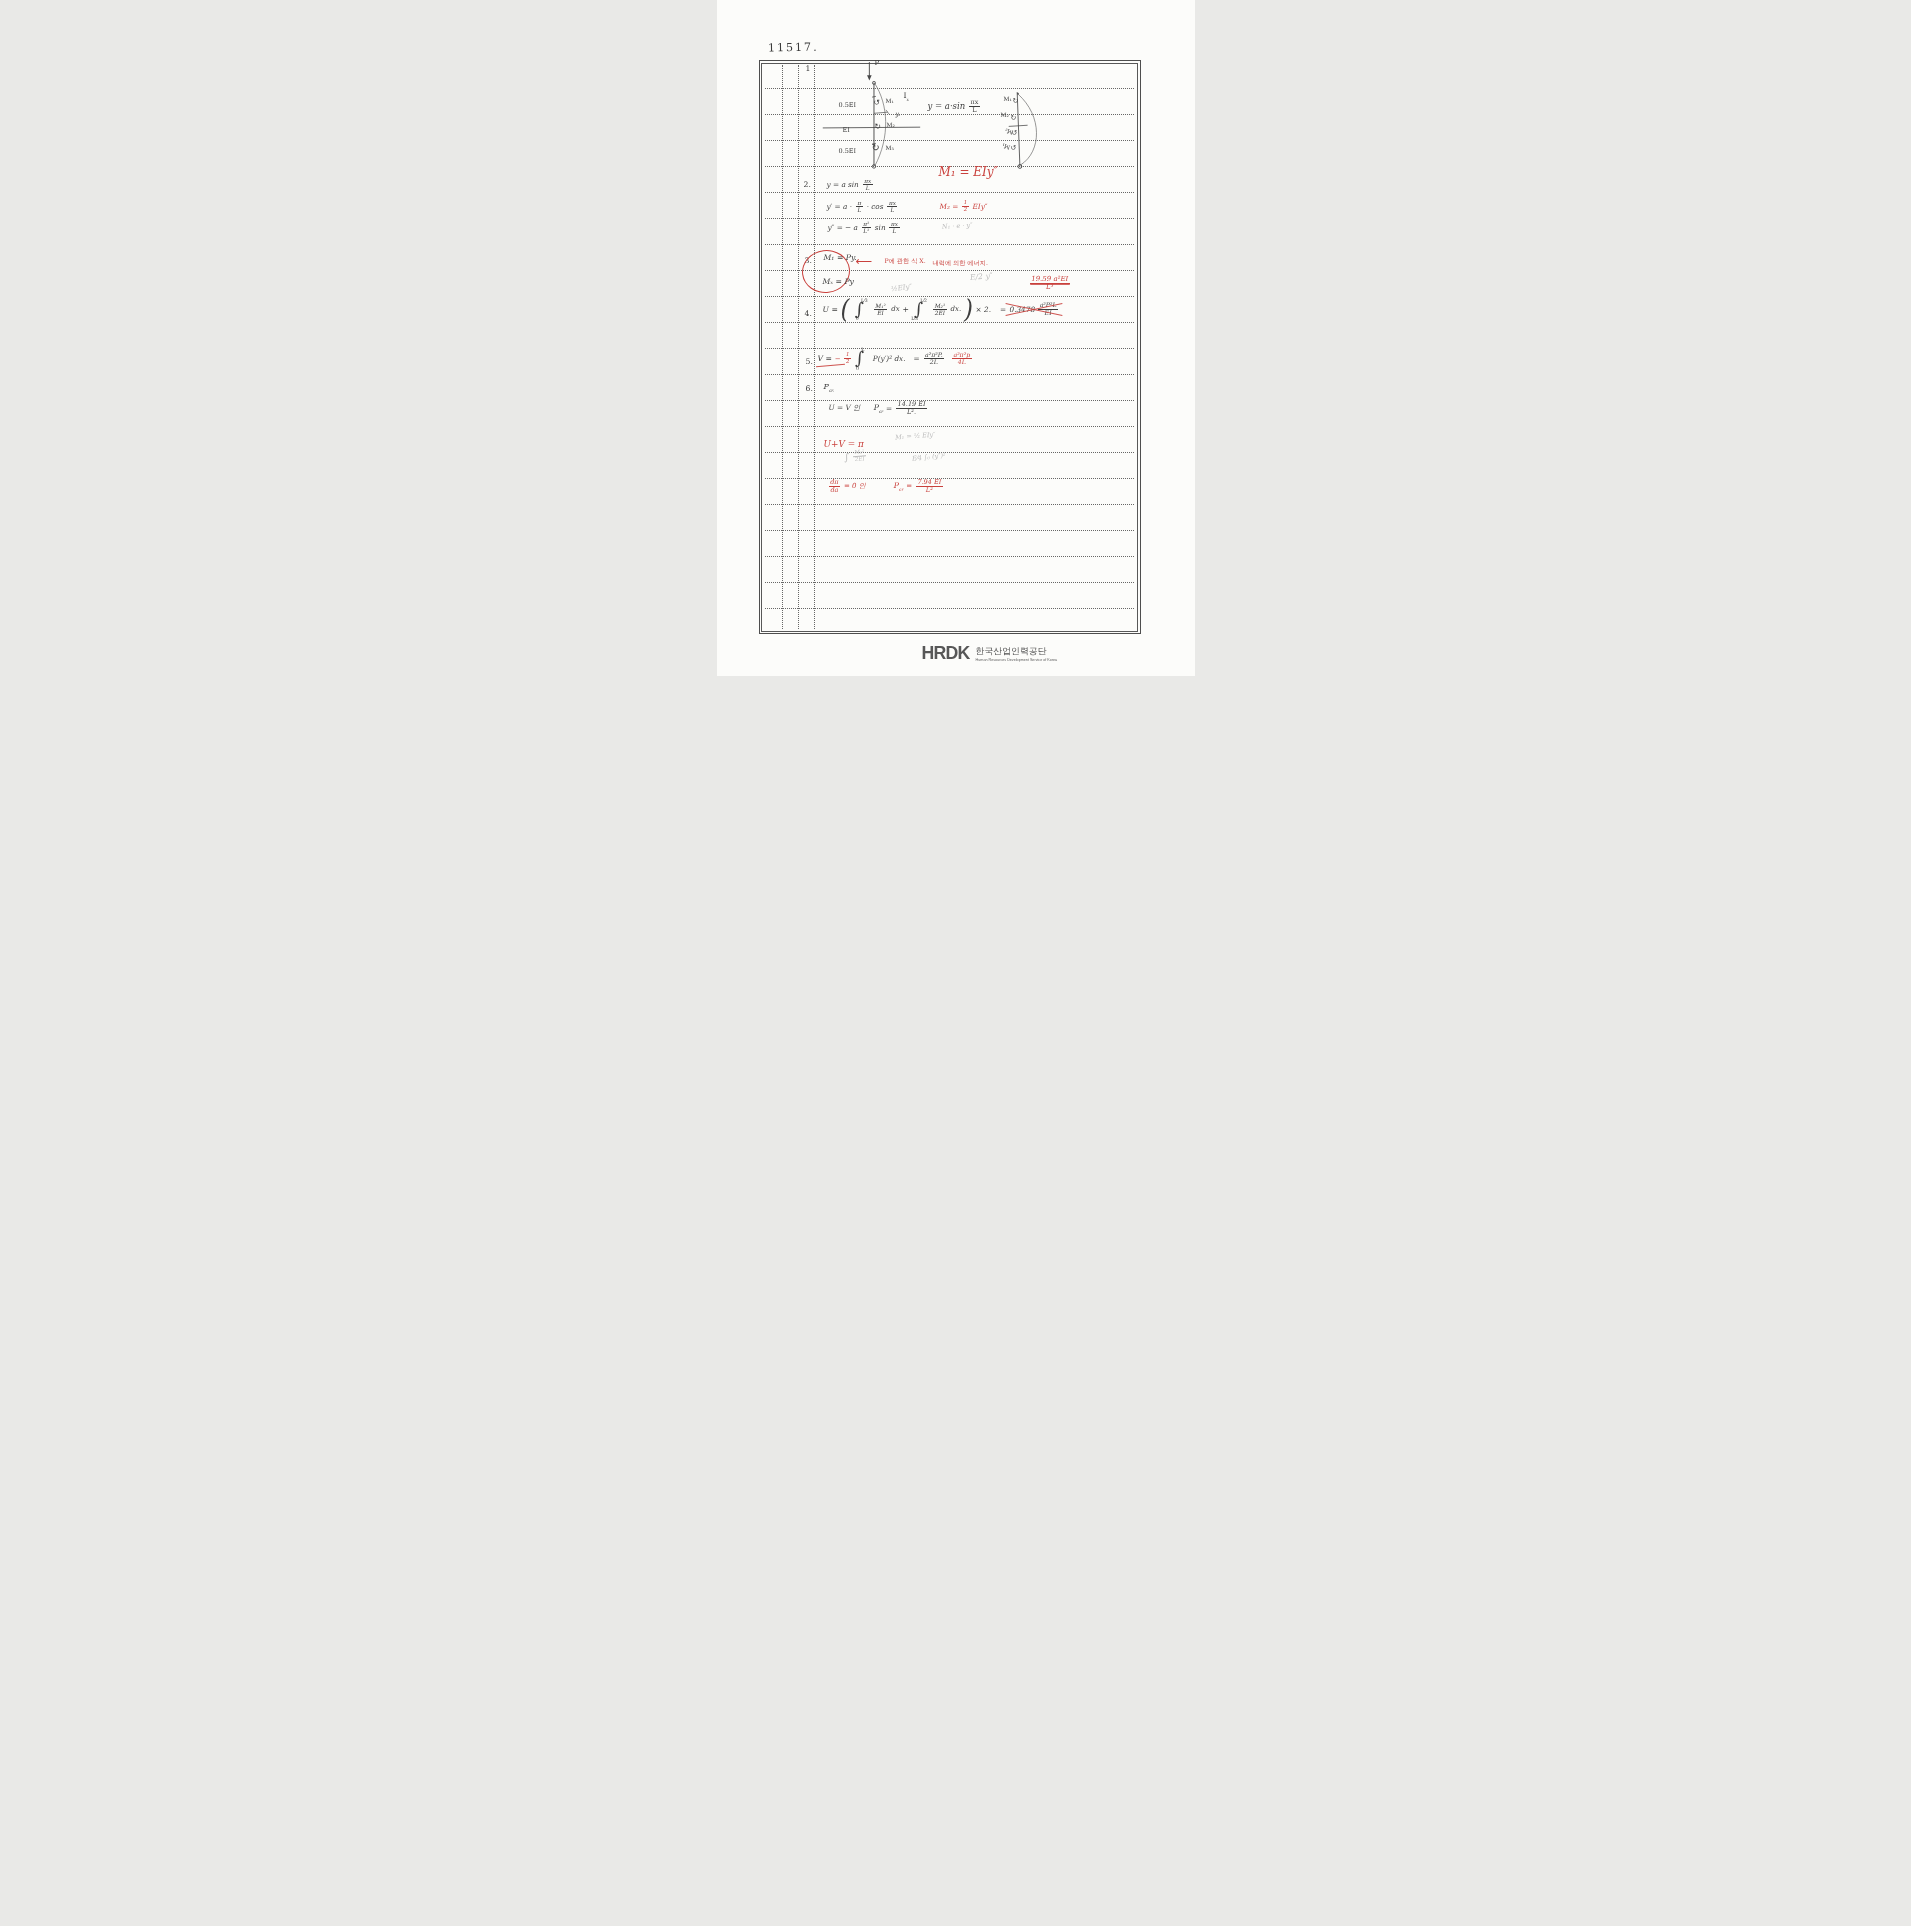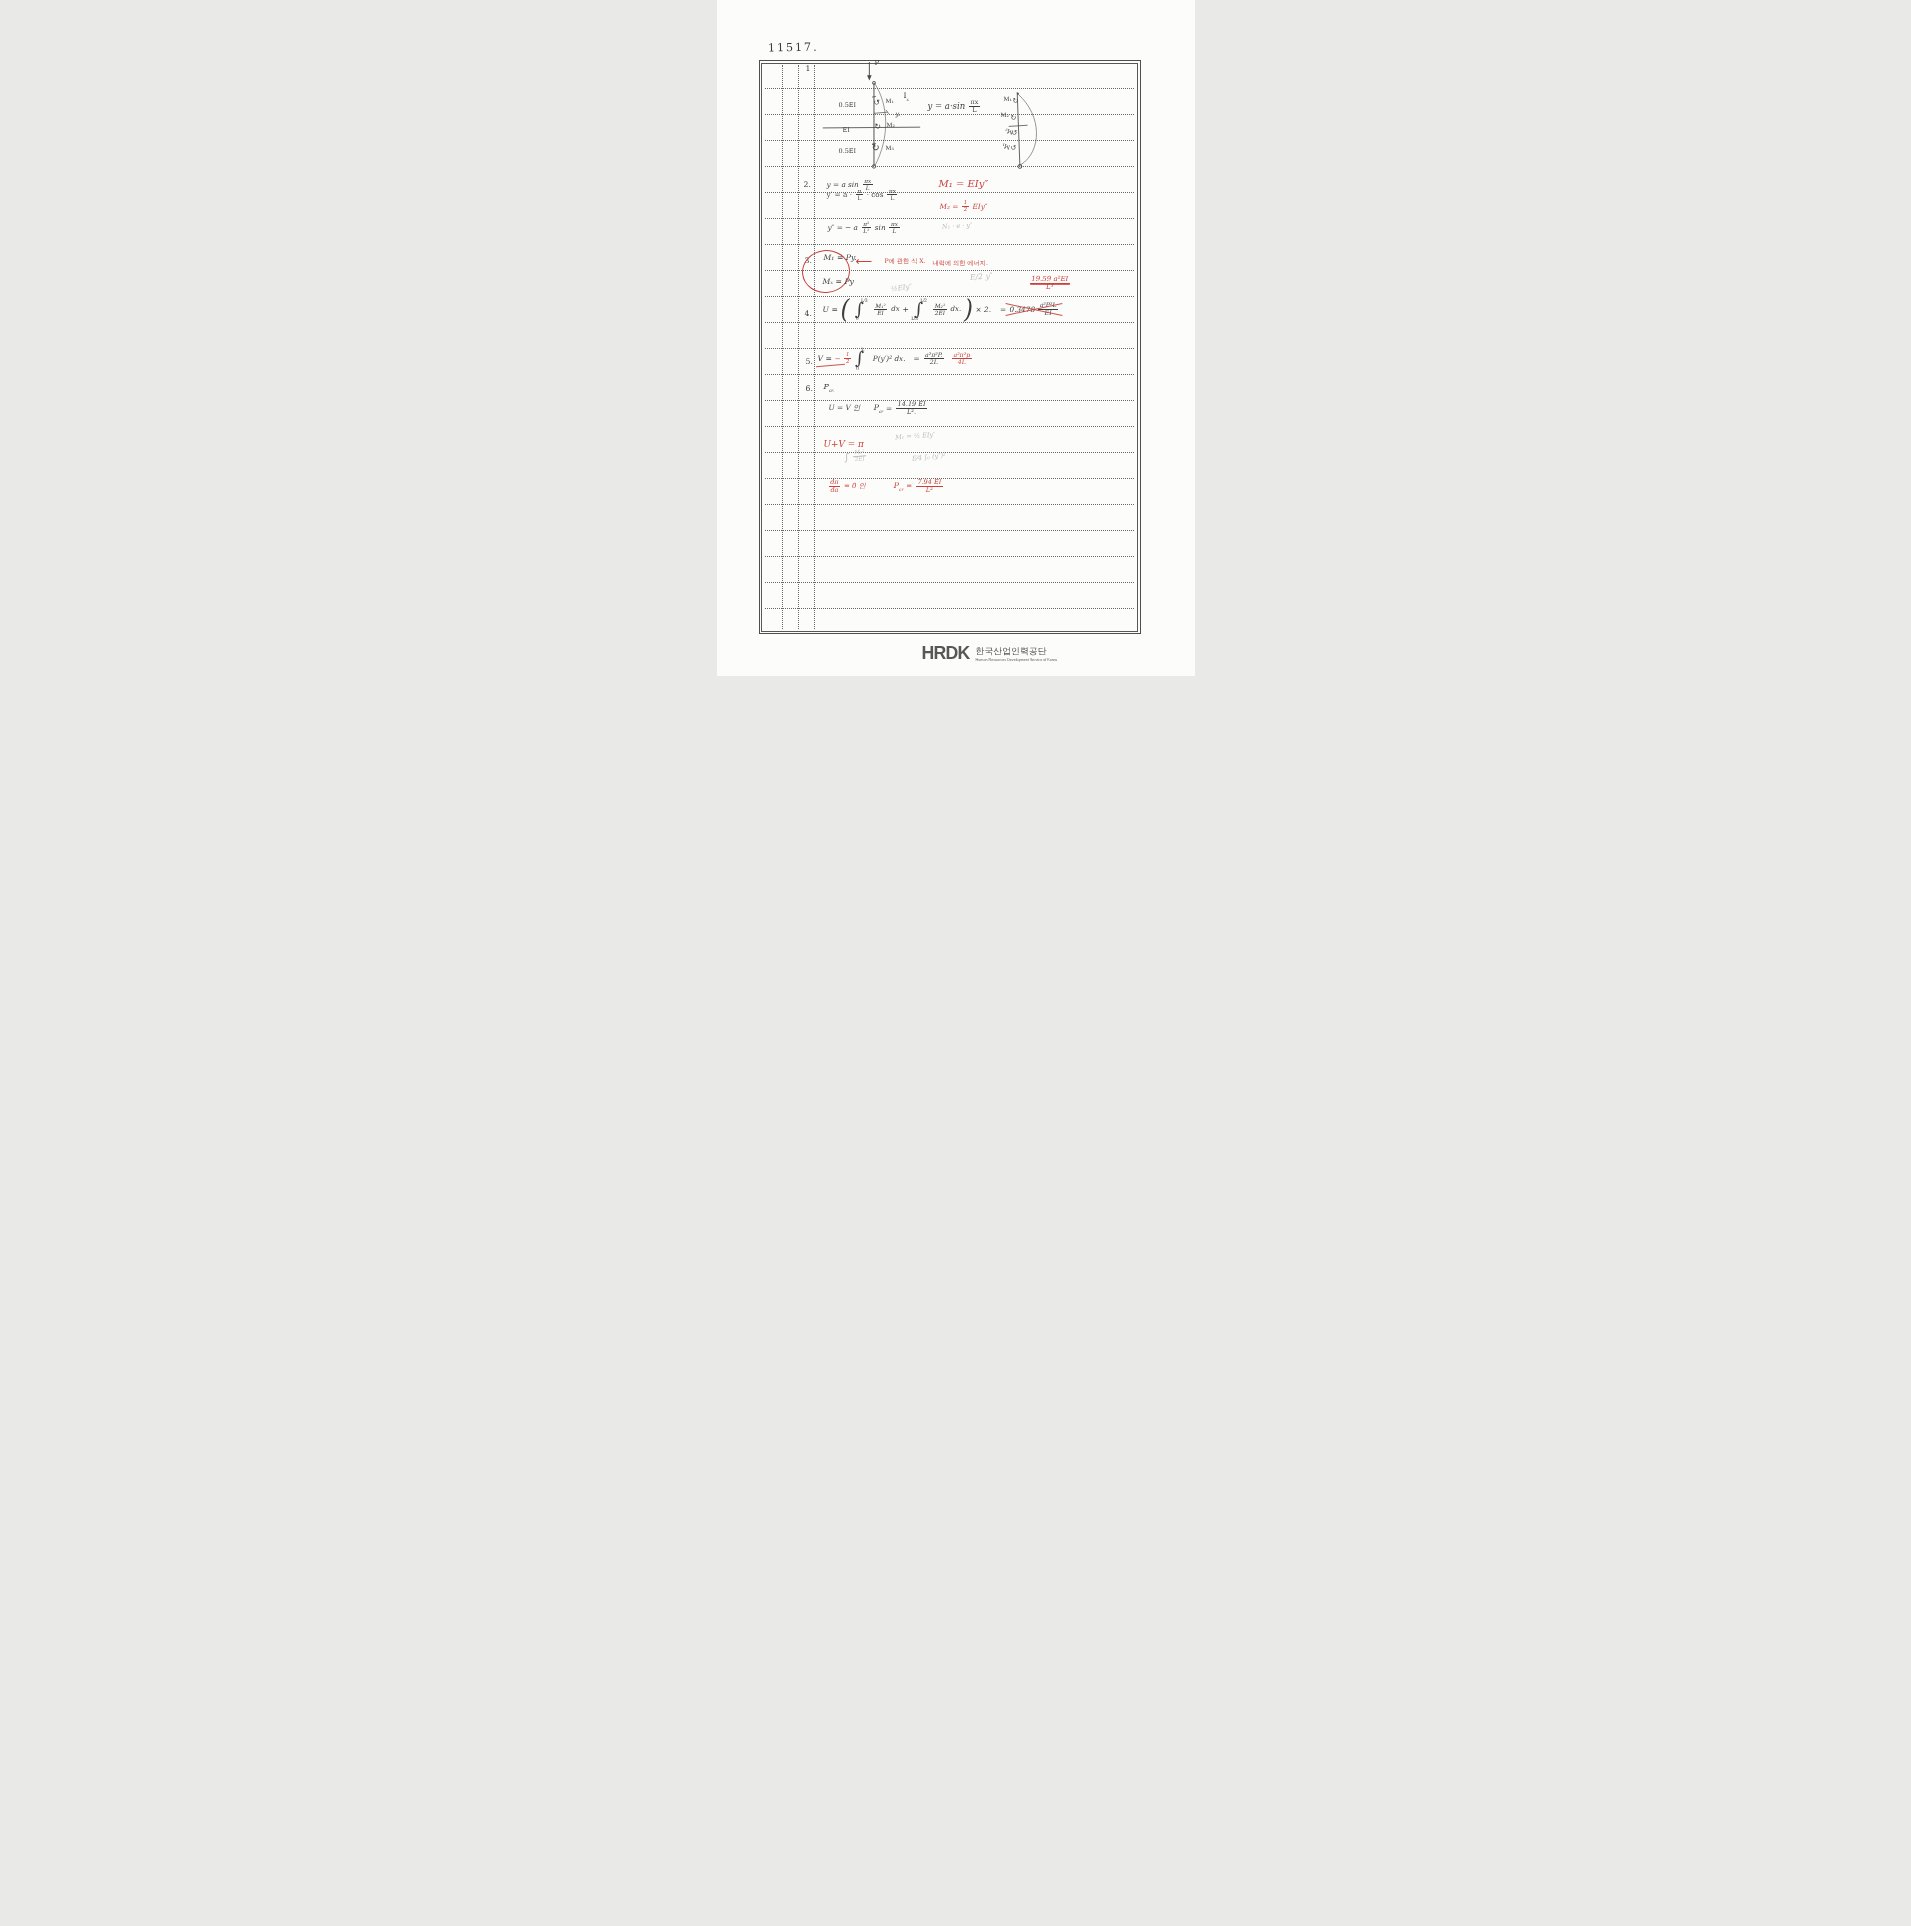--- a/index.html
+++ b/index.html
@@ -141,21 +141,21 @@
   <span class="curl ink" style="left:294px;top:144px;font-size:7px;">↺</span>
 
   <div class="t ink" style="left:87px;top:181px;font-size:7.7px;">2.</div>
   <div class="row" style="left:110px;top:178px;font-style:italic;">
     <span style="font-size:7.3px;">y = a sin</span>
     <span class="frac" style="font-size:5.8px;">
       <span class="num">πx</span>
       <span class="den">L</span>
     </span>
   </div>
-  <div class="row" style="left:110px;top:188px;">
+  <div class="row" style="left:110px;top:200px;font-style:italic;">
     <span style="font-size:7.3px;">y′ = a ·</span>
     <span class="frac" style="font-size:5.8px;">
       <span class="num">π</span>
       <span class="den">L</span>
     </span>
     <span style="font-size:7.3px;">· cos</span>
     <span class="frac" style="font-size:5.8px;">
       <span class="num">πx</span>
       <span class="den">L</span>
     </span>
@@ -165,21 +165,21 @@
     <span class="frac" style="font-size:5.8px;">
       <span class="num">π²</span>
       <span class="den">L²</span>
     </span>
     <span style="font-size:7.3px;">sin</span>
     <span class="frac" style="font-size:5.8px;">
       <span class="num">πx</span>
       <span class="den">L</span>
     </span>
   </div>
-  <div class="t red" style="left:222px;top:178px;font-size:10px;font-style:italic;">M₁ =  EIy″</div>
+  <div class="t red" style="left:222px;top:166px;font-size:12px;font-style:italic;">M₁ =  EIy″</div>
   <div class="row red" style="left:223px;top:200px;font-style:italic;">
     <span style="font-size:7.3px;">M₂ =</span>
     <span class="frac" style="font-size:5.4px;">
       <span class="num">1</span>
       <span class="den">2</span>
     </span>
     <span style="font-size:7.3px;">EIy″</span>
   </div>
   <div class="t gh" style="left:225px;top:223px;font-size:6.5px;font-style:italic;transform:rotate(-3deg);">N₁ · e · y″</div>
 

